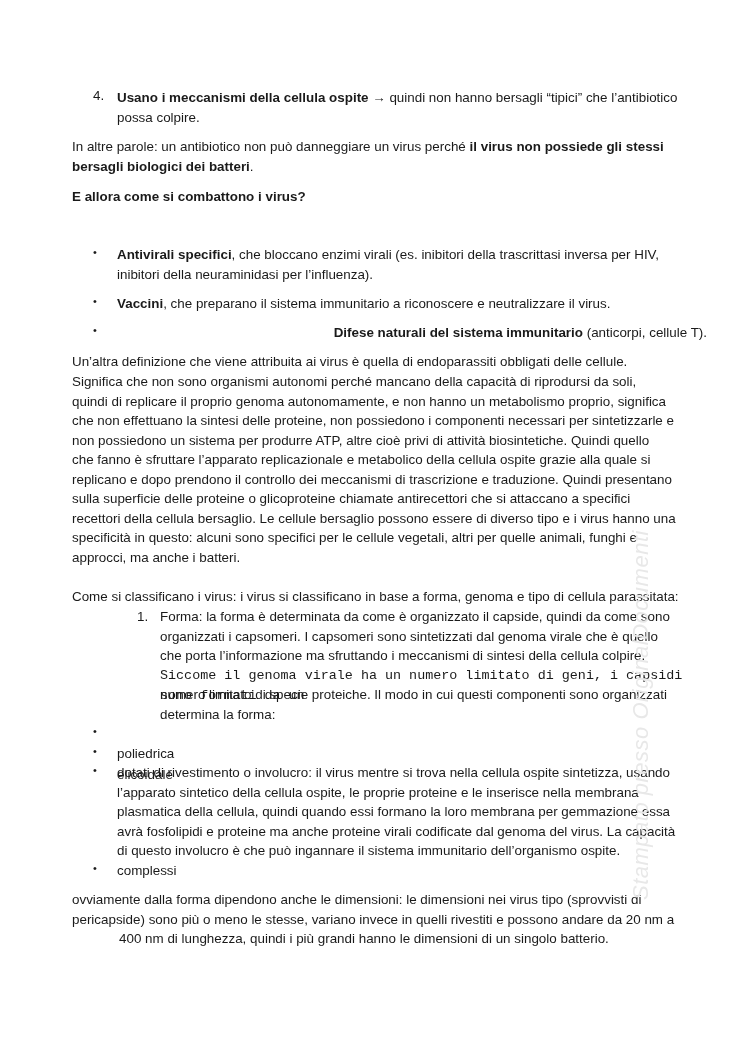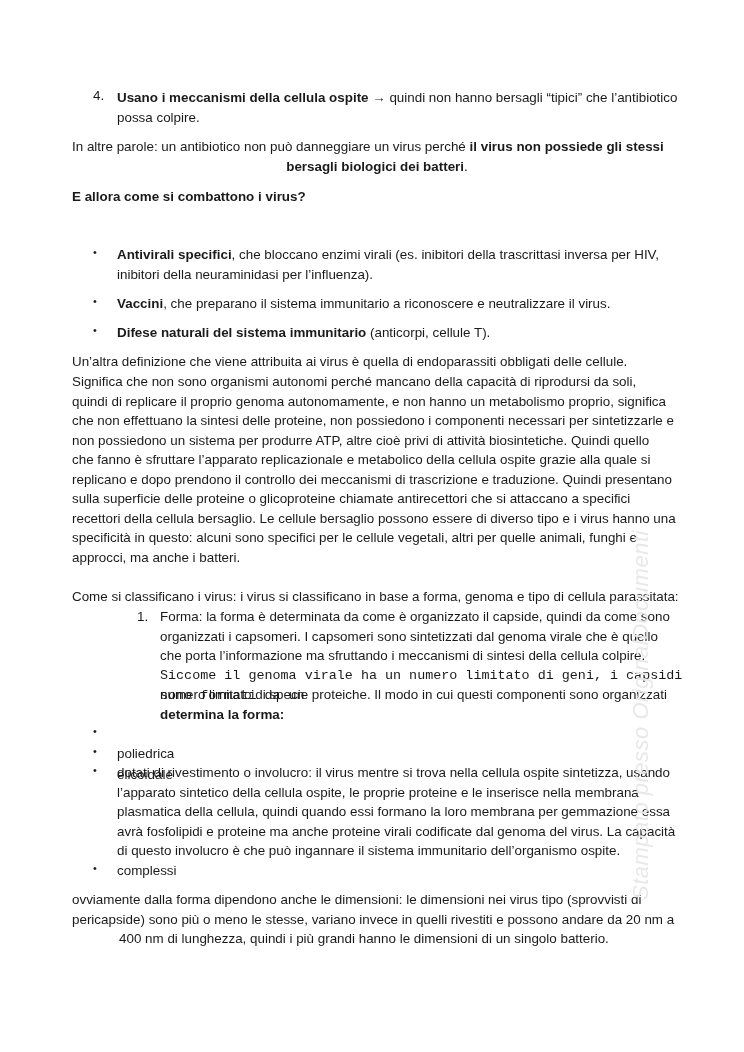--- a/index.html
+++ b/index.html
@@ -19,39 +19,39 @@
 <div class="page">
 
   <div>
     <span class="num" style="left:93px; top:88px;">4.</span>
     <p class="p" style="left:117px; top:88px; width:580px;"><span class="b">Usano i meccanismi della cellula ospite</span><span> → quindi non hanno bersagli “tipici” che l’antibiotico</span></p>
     <p class="p" style="left:117px; top:108px;">possa colpire.</p>
   </div>
 
   <div>
     <p class="p" style="top:137px; width:640px;"><span>In altre parole: un antibiotico non può danneggiare un virus perché </span><span class="b">il virus non possiede gli stessi</span></p>
-    <p class="p" style="top:157px;text-align:center;"><span class="b">bersagli biologici dei batteri</span><span>.</span></p>
+    <p class="p" style="top:157px;"><span class="b">bersagli biologici dei batteri</span><span>.</span></p>
   </div>
 
   <p class="p b" style="top:187px;">E allora come si combattono i virus?</p>
 
 
   <div>
     <div>
       <span class="bullet" style="top:246px;">•</span>
       <p class="p" style="left:117px; top:245px; width:590px;"><span class="b">Antivirali specifici</span><span>, che bloccano enzimi virali (es. inibitori della trascrittasi inversa per HIV,</span></p>
       <p class="p" style="left:117px; top:265px;">inibitori della neuraminidasi per l’influenza).</p>
     </div>
     <div>
       <span class="bullet" style="top:295px;">•</span>
       <p class="p" style="left:117px; top:294px; width:590px;"><span class="b">Vaccini</span><span>, che preparano il sistema immunitario a riconoscere e neutralizzare il virus.</span></p>
     </div>
     <div>
       <span class="bullet" style="top:324px;">•</span>
-      <p class="p" style="left:117px; top:323px; width:590px;"><span class="b">Difese naturali del sistema immunitario</span><span> (anticorpi, cellule T).</span></p>
+      <p class="p" style="left:117px; top:323px; width:590px;text-align:right;"><span class="b">Difese naturali del sistema immunitario</span><span> (anticorpi, cellule T).</span></p>
     </div>
   </div>
 
   <div>
     <p class="p" style="top:352px;">Un’altra definizione che viene attribuita ai virus è quella di endoparassiti obbligati delle cellule.</p>
     <p class="p" style="top:372px;">Significa che non sono organismi autonomi perché mancano della capacità di riprodursi da soli,</p>
     <p class="p" style="top:392px;">quindi di replicare il proprio genoma autonomamente, e non hanno un metabolismo proprio, significa</p>
     <p class="p" style="top:411px; width:640px;">che non effettuano la sintesi delle proteine, non possiedono i componenti necessari per sintetizzarle e</p>
     <p class="p" style="top:431px;">non possiedono un sistema per produrre ATP, altre cioè privi di attività biosintetiche. Quindi quello</p>
     <p class="p" style="top:450px;">che fanno è sfruttare l’apparato replicazionale e metabolico della cellula ospite grazie alla quale si</p>
@@ -64,21 +64,21 @@
 
   <p class="p" style="top:577px; width:660px;margin-top:10px;">Come si classificano i virus: i virus si classificano in base a forma, genoma e tipo di cellula parassitata:</p>
 
   <div>
     <span class="num" style="left:137px; top:607px; line-height:19.6px;">1.</span>
     <p class="p" style="left:160px; top:607px; width:540px;">Forma: la forma è determinata da come è organizzato il capside, quindi da come sono</p>
     <p class="p" style="left:160px; top:627px; width:540px;">organizzati i capsomeri. I capsomeri sono sintetizzati dal genoma virale che è quello</p>
     <p class="p" style="left:160px; top:646px; width:540px;">che porta l’informazione ma sfruttando i meccanismi di sintesi della cellula colpire.</p>
     <p class="p" style="left:160px; top:666px; width:540px;font-family:Liberation Mono, monospace;">Siccome il genoma virale ha un numero limitato di geni, i capsidi sono formati da un</p>
     <p class="p" style="left:160px; top:685px; width:540px;">numero limitato di specie proteiche. Il modo in cui questi componenti sono organizzati</p>
-    <p class="p" style="left:160px; top:705px; width:540px;font-weight:bold;">determina la forma:</p>
+    <p class="p" style="left:160px; top:705px; width:540px;">determina la forma:</p>
   </div>
 
   <div>
     <div>
       <span class="bullet" style="top:725px;">•</span>
       <p class="p" style="left:117px; top:765px;">elicoidale</p>
     </div>
     <div>
       <span class="bullet" style="top:745px;">•</span>
       <p class="p" style="left:117px; top:744px;">poliedrica</p>

